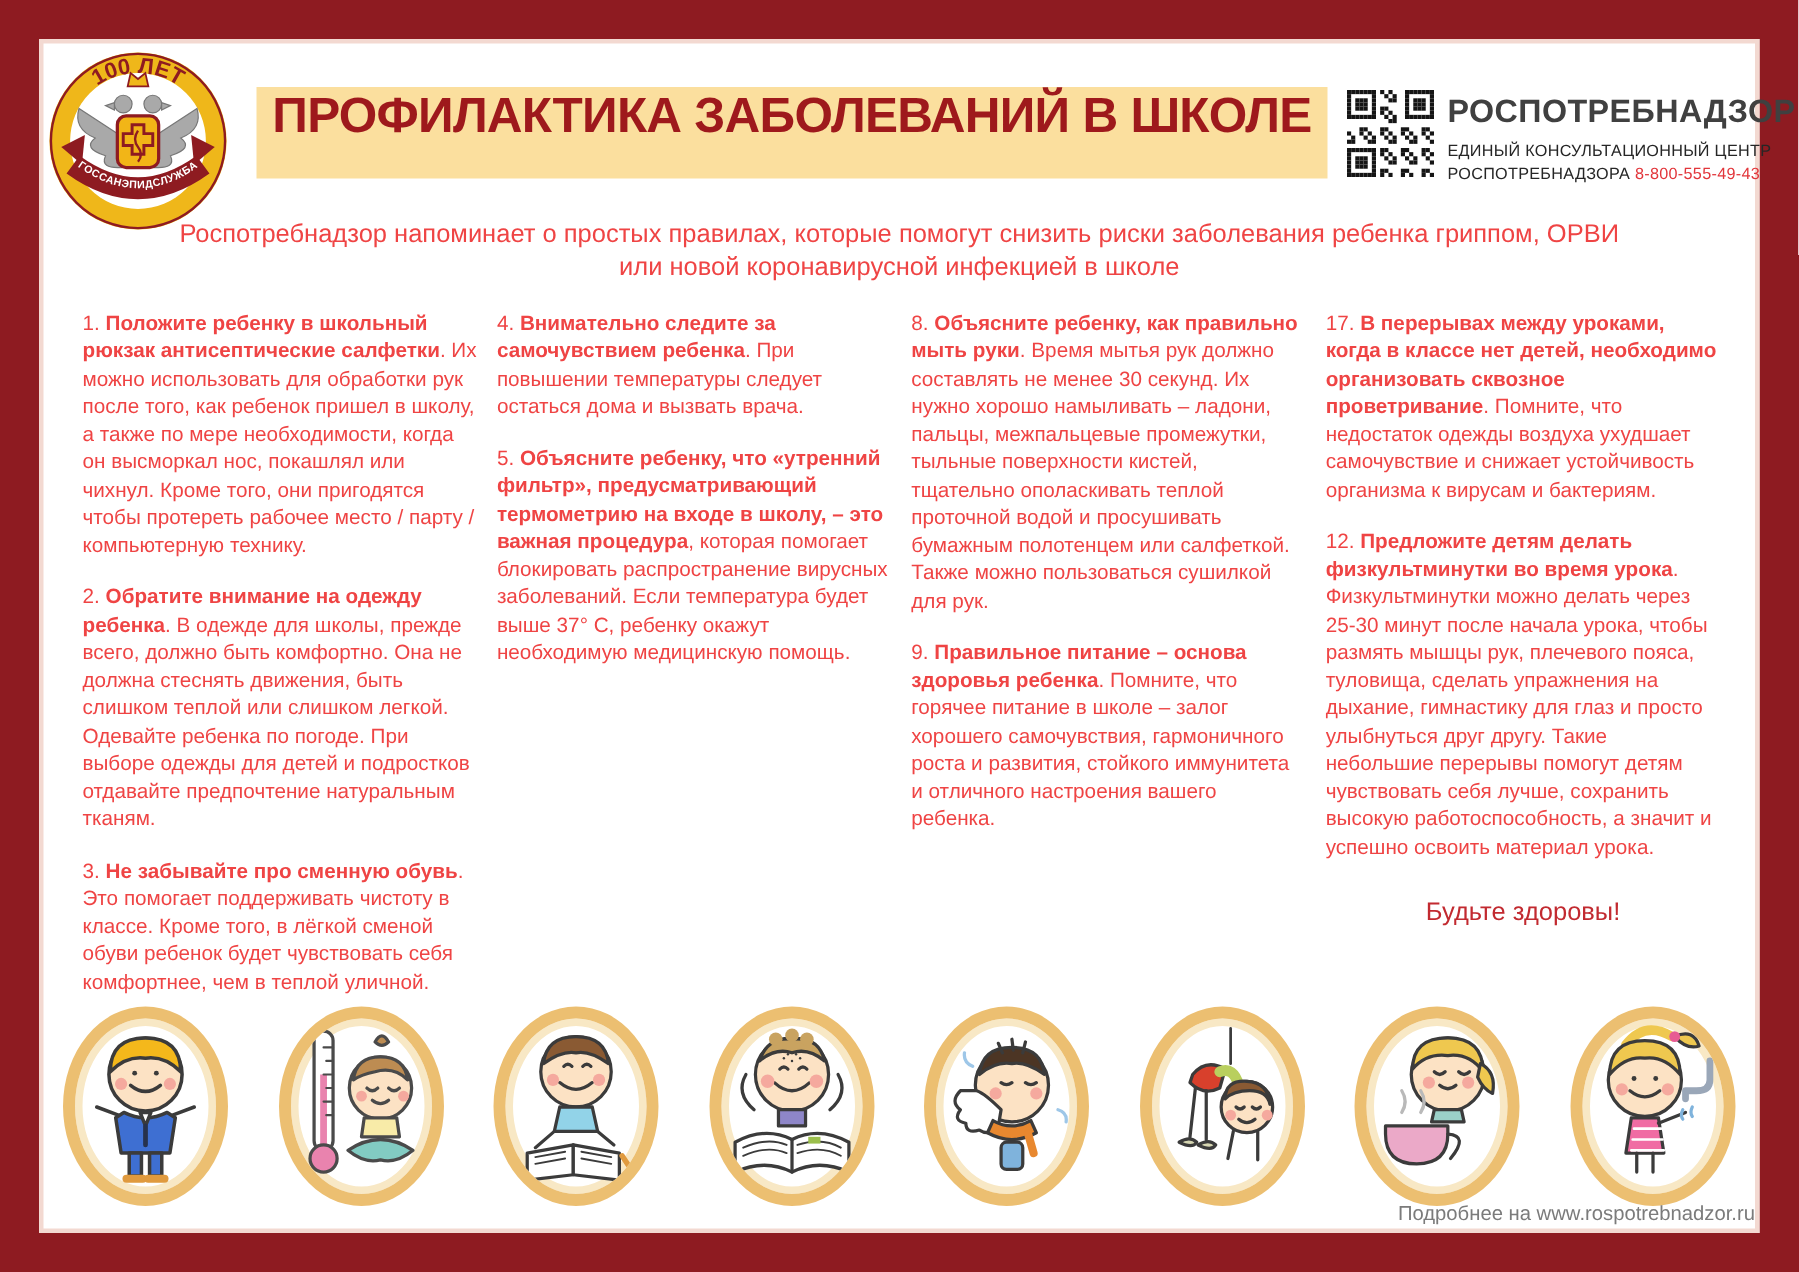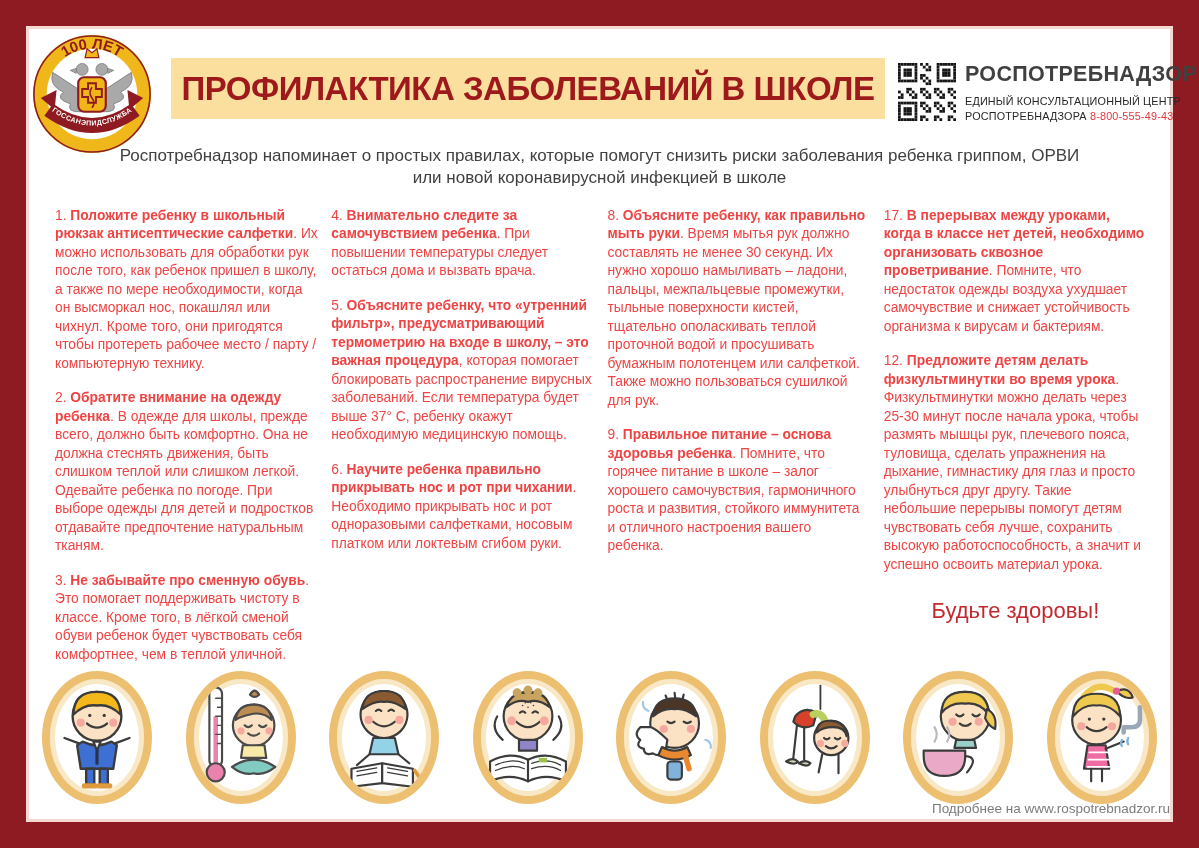--- a/index.html
+++ b/index.html
@@ -1,30 +1,30 @@
 <!DOCTYPE html>
 <html><head>
 <meta charset="utf-8">
 <style>
   html,body{margin:0;padding:0;background:#ffffff}
   .poster{position:relative;width:1199px;height:848px;background:#8E1B21;font-family:"Liberation Sans",sans-serif;overflow:hidden}
   .inner{position:absolute;left:26px;top:26px;width:1147px;height:796px;background:#ffffff;border:3px solid #F3D9D1;box-sizing:border-box}
   .logo{position:absolute;left:2px;top:4px;width:122px;height:122px}
-  .title-band{position:absolute;left:142px;top:29px;width:714px;height:61px;background:#FBDF9E;display:flex;align-items:center;justify-content:center}
+  .title-band{position:absolute;left:142px;top:29px;width:714px;height:61px;background:#FBDF9E;display:flex;align-items:flex-start;justify-content:center}
   .title-band h1{margin:0;font-size:33px;font-weight:bold;color:#9E191C;letter-spacing:-0.5px;white-space:nowrap}
-  .agency{position:absolute;left:869px;top:31px;display:flex;gap:9px;align-items:center}
+  .agency{position:absolute;left:869px;top:31px;display:flex;gap:9px;align-items:flex-start}
   .qr{width:58px;height:58px;flex:0 0 auto}
   .agency-name{font-size:21.5px;font-weight:bold;color:#404040;letter-spacing:.3px;margin:2px 0 7px;white-space:nowrap}
   .agency-line{font-size:10.8px;font-weight:normal;color:#262626;line-height:1.4;letter-spacing:.2px;white-space:nowrap}
   .phone{color:#E2363B}
-  .intro{position:absolute;left:0;top:116px;width:100%;text-align:center;font-size:17px;line-height:1.32;color:#404040}
+  .intro{position:absolute;left:0;top:116px;width:100%;text-align:center;font-size:17px;line-height:1.32;color:#ef4444}
   .columns{position:absolute;left:26px;right:23px;top:178px;display:flex;gap:13px}
   .col{flex:1;min-width:0}
   .tip{margin:0 0 16px;font-size:13.8px;line-height:1.34;color:#ef4444}
-  .closing{margin-top:24px;text-align:center;font-size:22px;color:#C22A30}
+  .closing{margin-top:24px;text-align:center;font-size:17px;color:#C22A30}
   .figures{position:absolute;left:13px;right:13px;top:642px;display:flex;justify-content:space-between}
   .fig{width:110px;height:133px;border-radius:50%;border:8px solid #ECBF71;box-shadow:inset 0 0 0 5px #F8E8C5;background:#fff;box-sizing:border-box;display:flex;align-items:flex-end;justify-content:center;overflow:hidden}
   .kid{width:92px;height:112px;margin-bottom:2px;flex:0 0 auto}
   .footer{position:absolute;right:0;top:772px;font-size:13.5px;color:#7b7b7b}
 </style>
 </head>
 <body>
 
 <div class="poster">
   <div class="inner">
@@ -267,21 +267,20 @@
 
     <div class="columns">
       <div class="col">
         <p class="tip"><span>1.</span> <b>Положите ребенку в школьный рюкзак антисептические салфетки</b><span>. Их можно использовать для обработки рук после того, как ребенок пришел в школу, а также по мере необходимости, когда он высморкал нос, покашлял или чихнул. Кроме того, они пригодятся чтобы протереть рабочее место / парту / компьютерную технику.</span></p>
         <p class="tip"><span>2.</span> <b>Обратите внимание на одежду ребенка</b><span>. В одежде для школы, прежде всего, должно быть комфортно. Она не должна стеснять движения, быть слишком теплой или слишком легкой. Одевайте ребенка по погоде. При выборе одежды для детей и подростков отдавайте предпочтение натуральным тканям.</span></p>
         <p class="tip"><span>3.</span> <b>Не забывайте про сменную обувь</b><span>. Это помогает поддерживать чистоту в классе. Кроме того, в лёгкой сменой обуви ребенок будет чувствовать себя комфортнее, чем в теплой уличной.</span></p>
       </div>
       <div class="col">
         <p class="tip"><span>4.</span> <b>Внимательно следите за самочувствием ребенка</b><span>. При повышении температуры следует остаться дома и вызвать врача.</span></p>
         <p class="tip"><span>5.</span> <b>Объясните ребенку, что «утренний фильтр», предусматривающий термометрию на входе в школу, – это важная процедура</b><span>, которая помогает блокировать распространение вирусных заболеваний. Если температура будет выше 37° С, ребенку окажут необходимую медицинскую помощь.</span></p>
-        <p class="tip"><span>6.</span> <b>Научите ребенка правильно прикрывать нос и рот при чихании</b><span>. Необходимо прикрывать нос и рот одноразовыми салфетками, носовым платком или локтевым сгибом руки.</span></p>
       </div>
       <div class="col">
         <p class="tip"><span>8.</span> <b>Объясните ребенку, как правильно мыть руки</b><span>. Время мытья рук должно составлять не менее 30 секунд. Их нужно хорошо намыливать – ладони, пальцы, межпальцевые промежутки, тыльные поверхности кистей, тщательно ополаскивать теплой проточной водой и просушивать бумажным полотенцем или салфеткой. Также можно пользоваться сушилкой для рук.</span></p>
         <p class="tip"><span>9.</span> <b>Правильное питание – основа здоровья ребенка</b><span>. Помните, что горячее питание в школе – залог хорошего самочувствия, гармоничного роста и развития, стойкого иммунитета и отличного настроения вашего ребенка.</span></p>
       </div>
       <div class="col">
         <p class="tip"><span>17.</span> <b>В перерывах между уроками, когда в классе нет детей, необходимо организовать сквозное проветривание</b><span>. Помните, что недостаток одежды воздуха ухудшает самочувствие и снижает устойчивость организма к вирусам и бактериям.</span></p>
         <p class="tip"><span>12.</span> <b>Предложите детям делать физкультминутки во время урока</b><span>. Физкультминутки можно делать через 25-30 минут после начала урока, чтобы размять мышцы рук, плечевого пояса, туловища, сделать упражнения на дыхание, гимнастику для глаз и просто улыбнуться друг другу. Такие небольшие перерывы помогут детям чувствовать себя лучше, сохранить высокую работоспособность, а значит и успешно освоить материал урока.</span></p>
         <p class="closing">Будьте здоровы!</p>
       </div>

